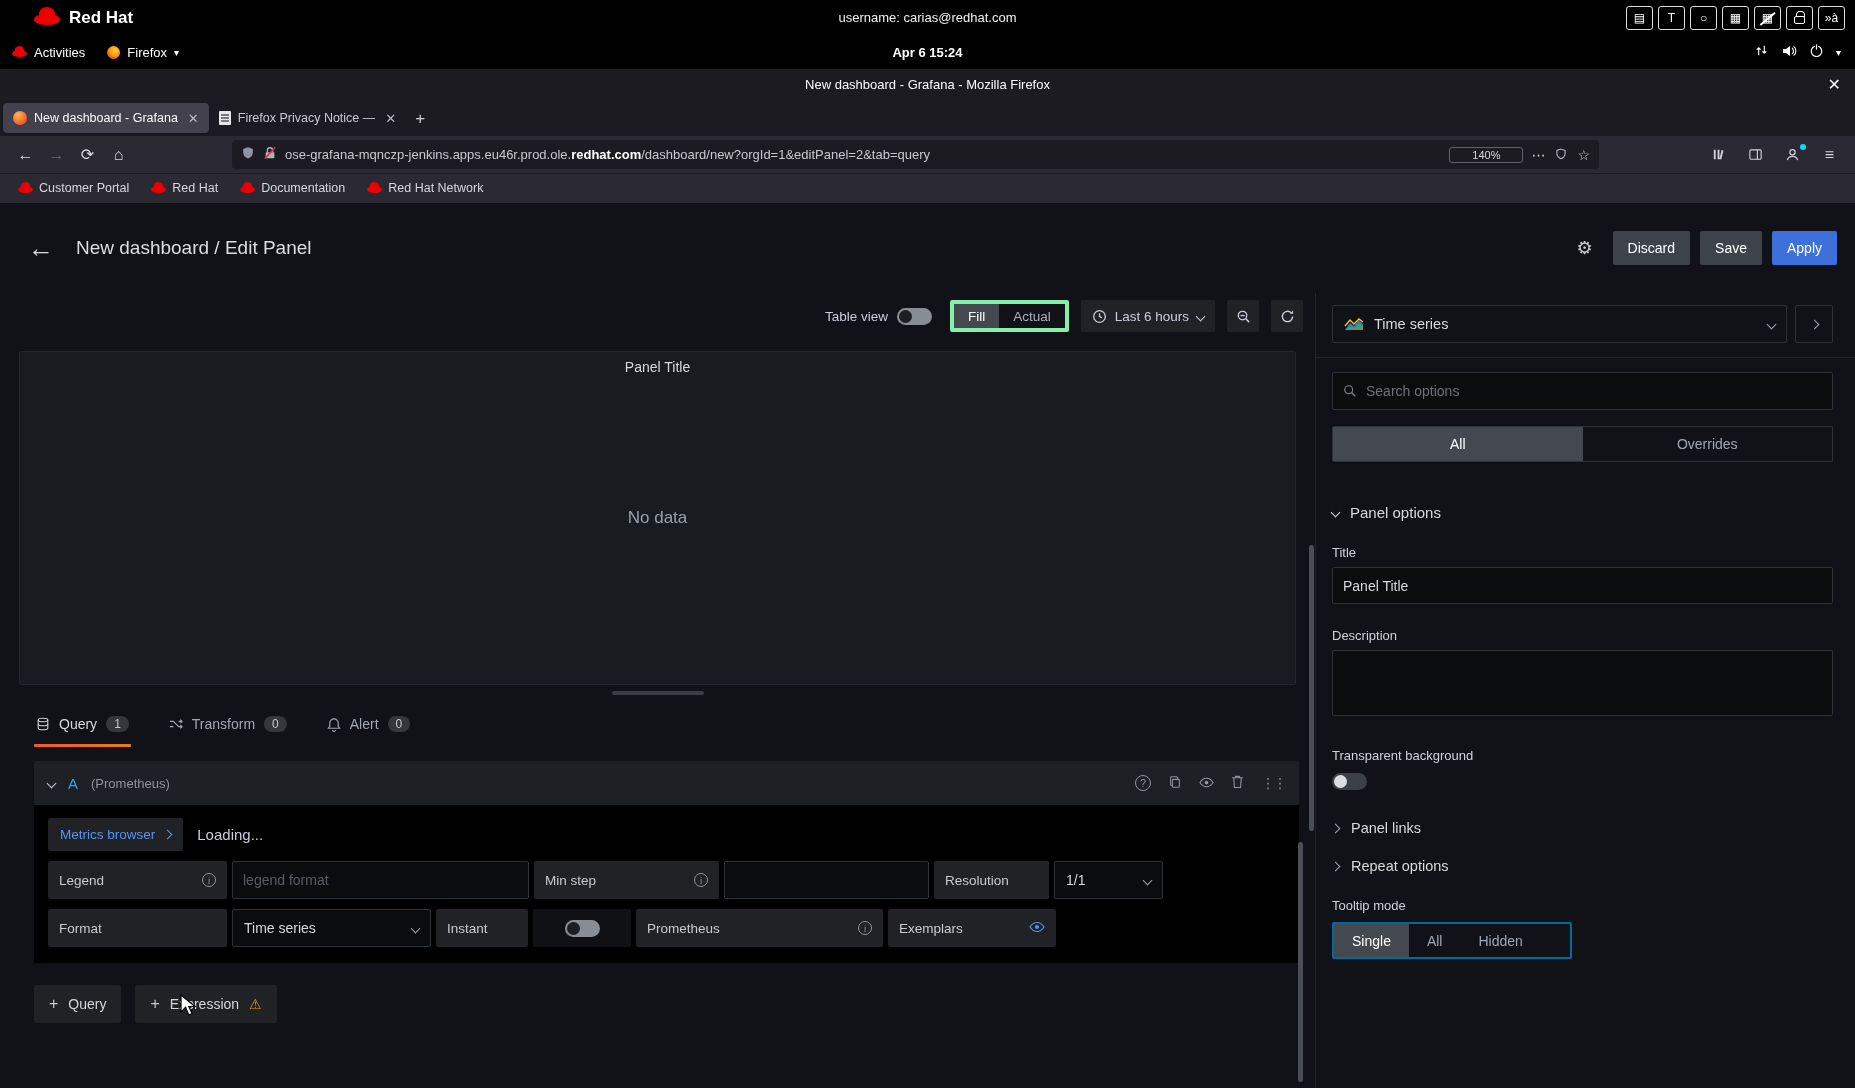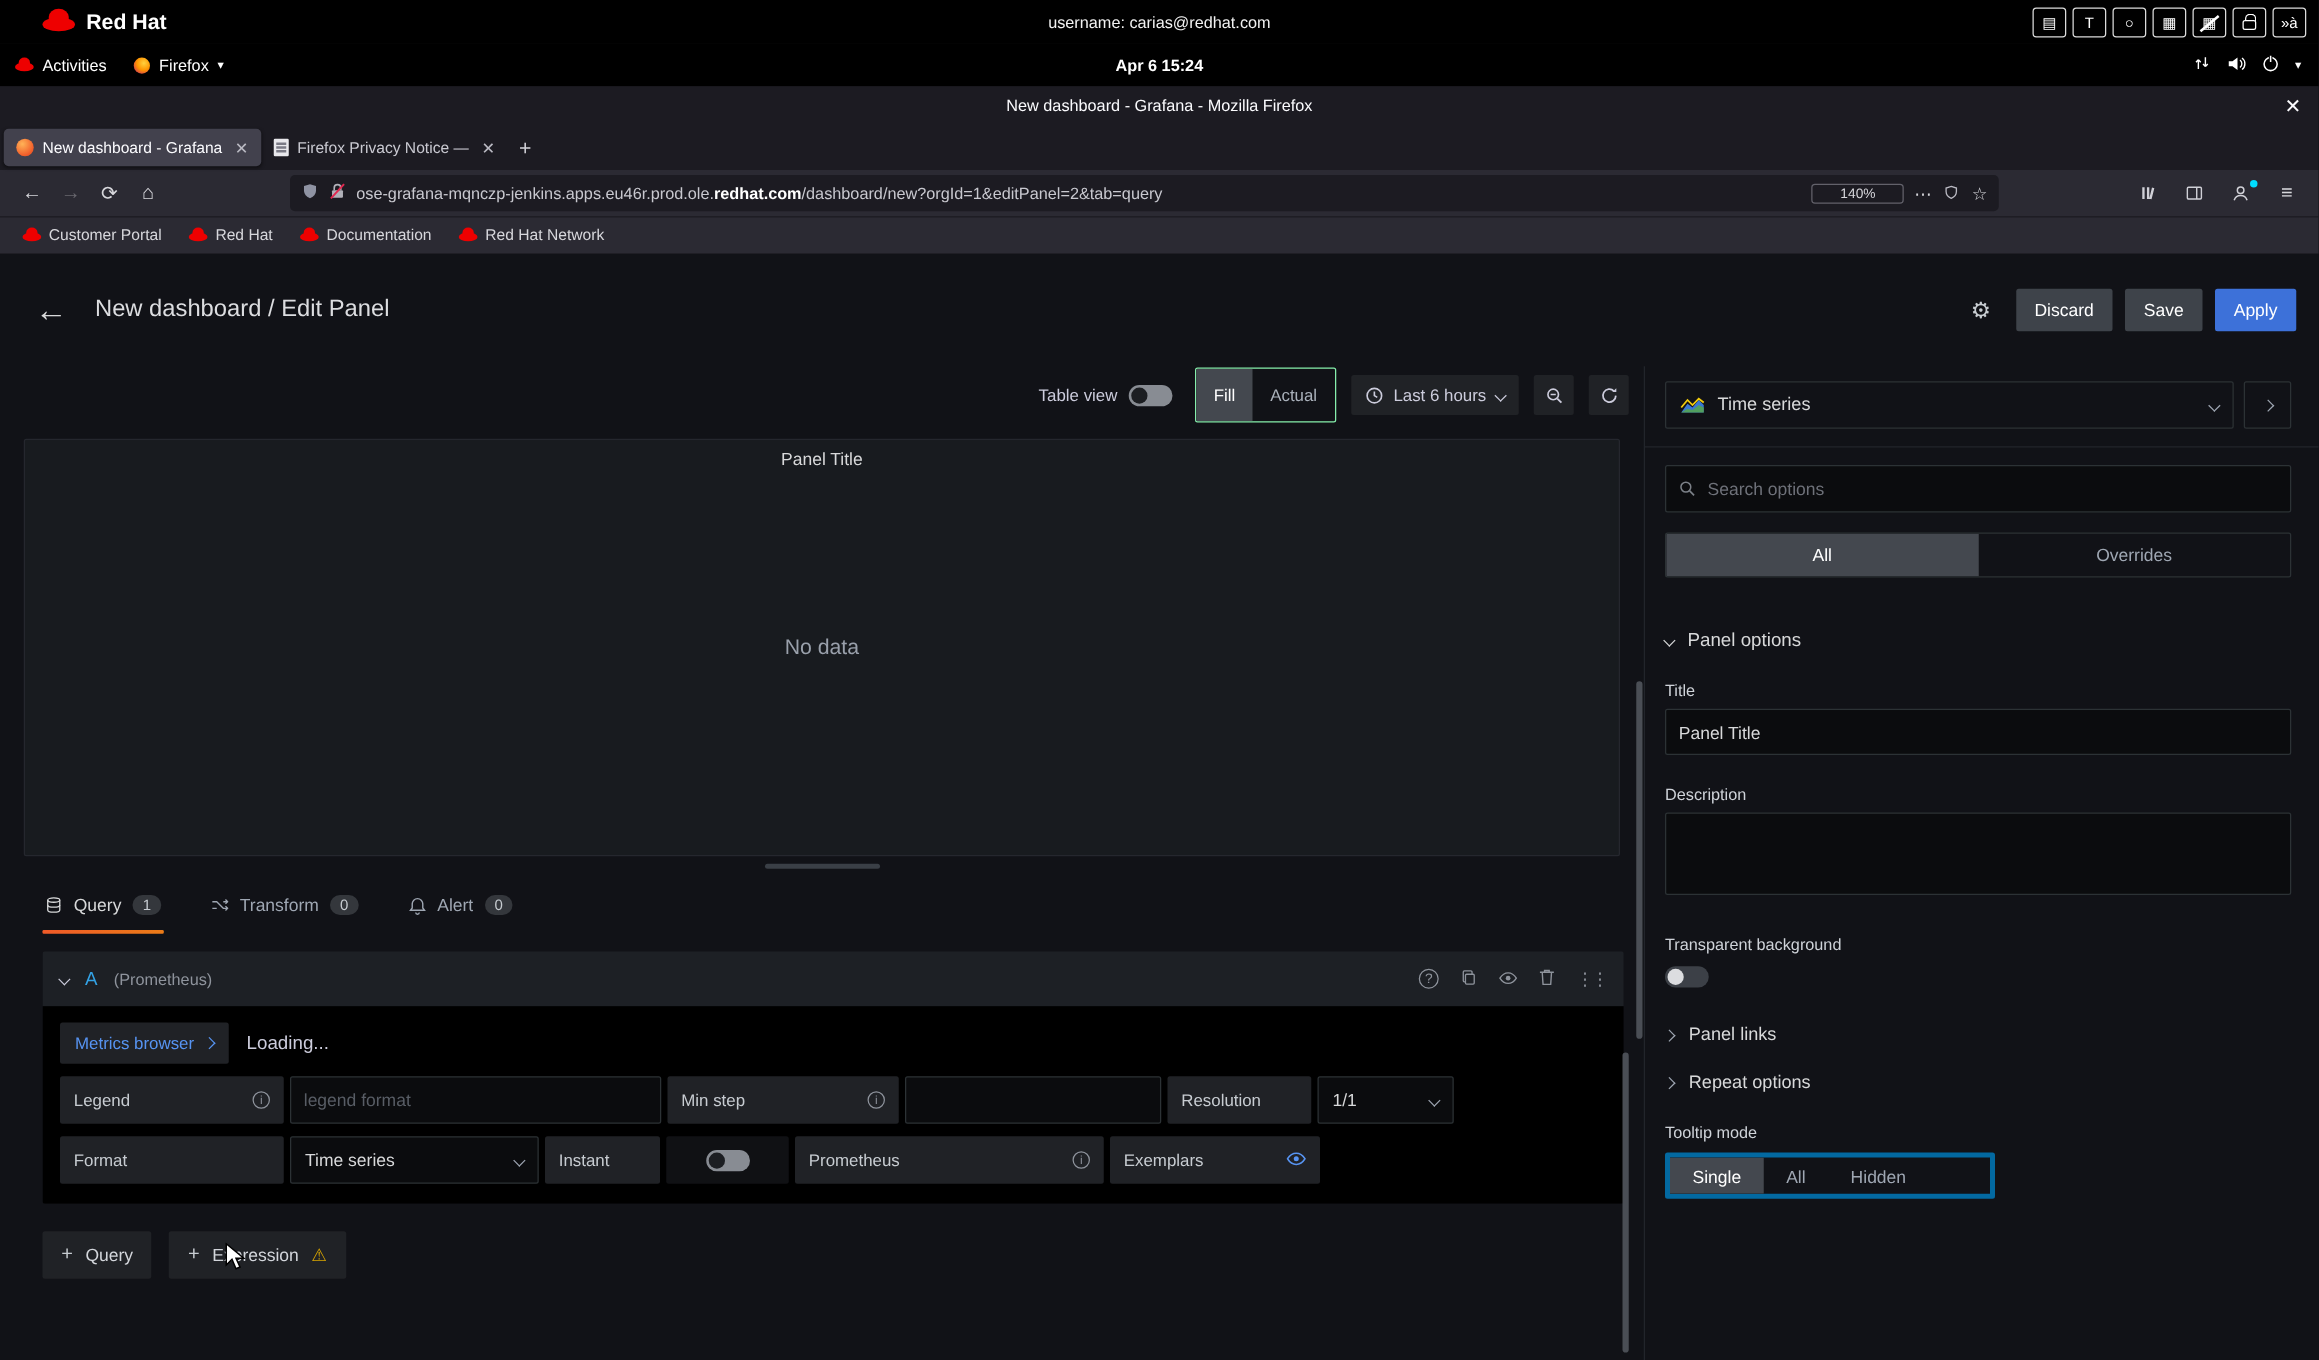--- a/index.html
+++ b/index.html
@@ -64,21 +64,21 @@
 .btn{height:34px;display:flex;align-items:center;justify-content:center;border-radius:2px;font-size:14px;padding:0 15px;color:#fff}
 .btn.secondary{background:#3e434a}
 .btn.primary{background:#3d71d9}
 .icon-btn{width:36px;height:34px;display:flex;align-items:center;justify-content:center;color:#c7ccd1;font-size:18px}
 .gf-body{flex:1;display:flex;min-height:0}
 .gf-main{flex:1;min-width:0;position:relative;display:flex;flex-direction:column}
 .gf-side{width:540px;border-left:1px solid #22252b;display:flex;flex-direction:column}
 
 .gf-toolbar{height:46px;display:flex;align-items:center;justify-content:flex-end;gap:12px;padding-right:12px}
 .tv-group{display:flex;align-items:center;gap:9px;margin-right:6px;color:#ccccdc;font-size:13.5px}
-.seg-group{display:flex;height:44px;border:1px solid #86efac;border-radius:2px;overflow:hidden}
+.seg-group{display:flex;height:32px;border:4px solid #86efac;border-radius:2px;overflow:hidden}
 .seg{padding:0 14px;display:flex;align-items:center;font-size:13.5px;color:#aab1bb}
 .seg.active{background:#44484f;color:#fff;font-weight:500}
 .tool-btn{height:32px;background:#202226;border-radius:2px;display:flex;align-items:center;gap:8px;padding:0 11px;font-size:13.5px;color:#ccccdc}
 .tool-btn.square{width:32px;justify-content:center;padding:0}
 
 .panel{margin:12px 19px 0;height:334px;background:#181b1f;border:1px solid #25272e;border-radius:2px;position:relative}
 .panel-title{text-align:center;padding-top:7px;font-size:14px;font-weight:500;color:#d8d9da}
 .no-data{position:absolute;top:50%;left:50%;transform:translate(-50%,-50%);font-size:17px;color:#99a0ab}
 .resize-row{height:16px;display:flex;align-items:center;justify-content:center}
 .resize-bar{width:92px;height:4px;border-radius:2px;background:#3a3f46}
@@ -126,21 +126,21 @@
 .filter-group{margin-top:16px;height:36px;border:1px solid #2c3235;border-radius:2px;display:flex;overflow:hidden}
 .filter-opt{flex:1;display:flex;align-items:center;justify-content:center;font-size:14px;color:#9fa7b3}
 .filter-opt.active{background:#44484f;color:#fff;font-weight:500}
 .sec-head{display:flex;align-items:center;gap:11px;margin-top:42px;font-size:15px;font-weight:500;color:#d8d9da}
 .opt-label{margin-top:24px;font-size:13px;font-weight:500;color:#cfd3d9}
 .opt-input{margin-top:7px;width:100%;height:37px;background:#0b0c0e;border:1px solid #2c3235;border-radius:2px;color:#d8d9da;font-size:14px;padding:0 10px;font-family:inherit;outline:none}
 .opt-textarea{display:block;margin-top:7px;width:100%;height:66px;background:#0b0c0e;border:1px solid #2c3235;border-radius:2px;resize:none;outline:none}
 .toggle-standalone{margin-top:10px}
 .sub-row{display:flex;align-items:center;gap:12px;margin-top:30px;font-size:14.5px;color:#d8d9da;font-weight:500}
 .sub-row.tight{margin-top:22px}
-.mode-group{margin-top:9px;width:264px;height:37px;border:4px solid #0369a1;border-radius:2px;display:flex;overflow:hidden}
+.mode-group{margin-top:9px;width:240px;height:37px;border:2px solid #0369a1;border-radius:2px;display:flex;overflow:hidden}
 .mode-opt{display:flex;align-items:center;justify-content:center;font-size:14px;color:#9fa7b3;padding:0 18px}
 .mode-opt.active{background:#44484f;color:#fff;font-weight:500}
 
 
 .chev{display:inline-block;width:7px;height:7px;border-right:1.6px solid currentColor;border-bottom:1.6px solid currentColor;flex:none}
 .chev.d{transform:rotate(45deg)}
 .chev.r{transform:rotate(-45deg)}
 .switch{width:35px;height:17px;border-radius:9px;background:#888c93;position:relative;flex:none}
 .switch::after{content:"";position:absolute;width:13px;height:13px;border-radius:50%;background:#1c1e22;left:2px;top:2px}
 .switch.alt{background:#3c4047}

